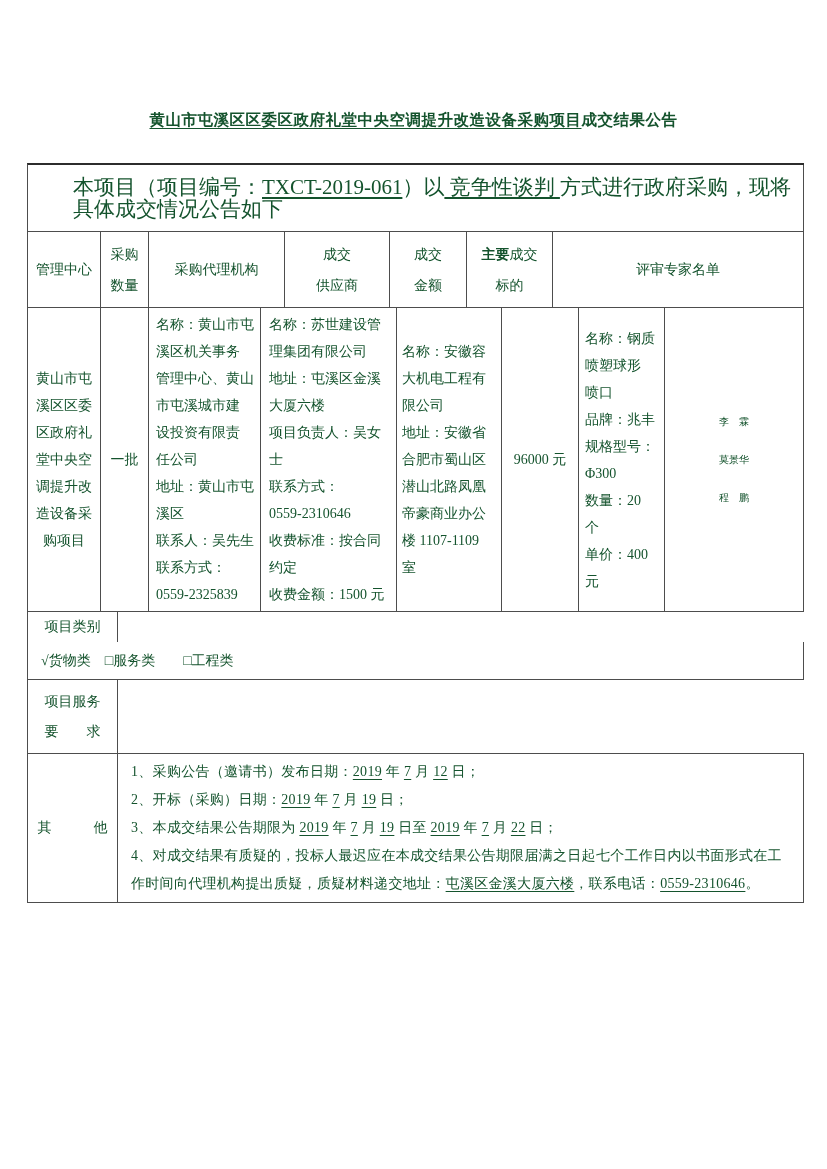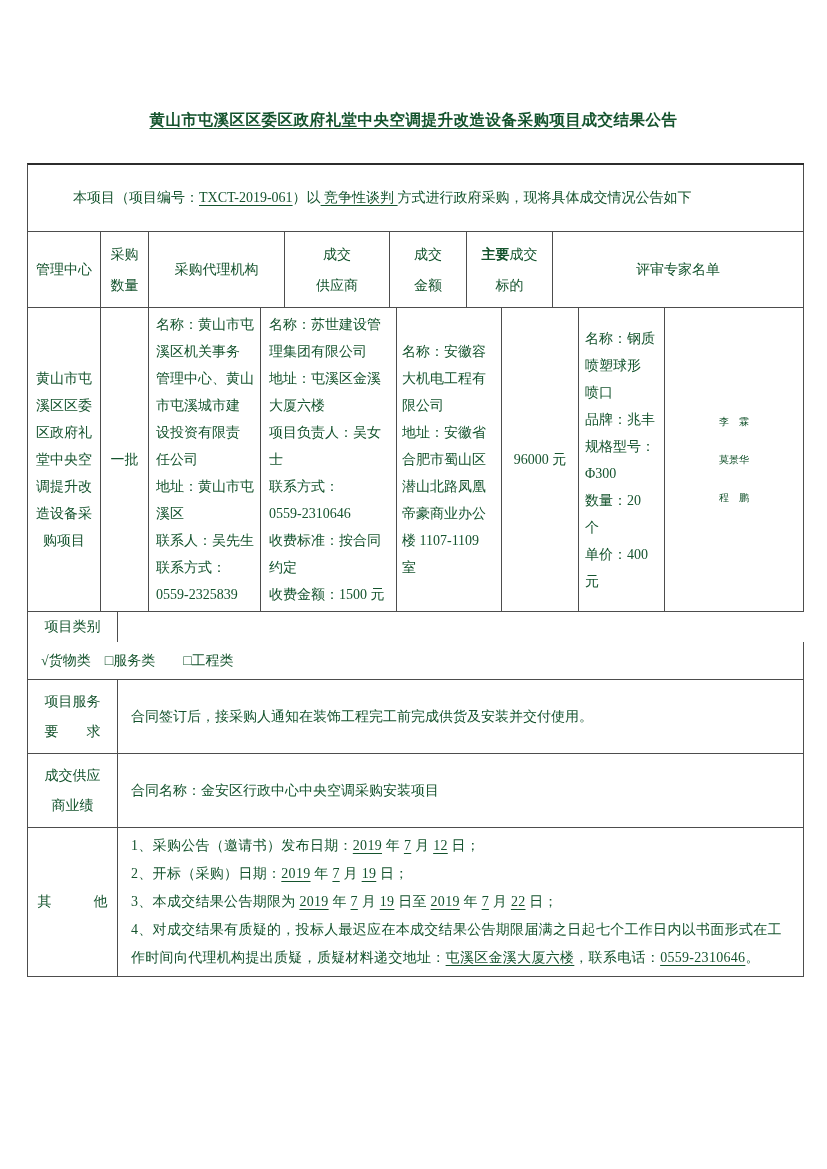--- a/index.html
+++ b/index.html
@@ -25,21 +25,21 @@
   .r-perf{height:73px;}
   .r-other{height:148px;}
   
   .c1{width:73px;}.c2{width:48px;}.c3{width:112px;}.c4{width:136px;}
   .c5{width:105px;}.c6{width:77px;}.c7{width:86px;}.c8{flex:1;}
   .lab{width:90px;}.val{flex:1;}
   
   .cen{justify-content:center;}
   .cen .ct{text-align:center;}
   .hc .ct{line-height:31px;text-align:center;}
-  .intro-cell{padding-left:45px;font-size:14px;}
+  .intro-cell{padding-left:45px;font-size:21px;}
   .intro-cell .ct{line-height:22px;white-space:normal;}
   .pl7 .ct{padding-left:7px;padding-right:3px;}
   .pl8 .ct{padding-left:8px;padding-right:3px;}
   .pl5 .ct{padding-left:5px;padding-right:2px;}
   .pl6 .ct{padding-left:6px;padding-right:2px;}
   .val .ct{padding-left:13px;padding-right:10px;line-height:30px;}
   .lab .ct{text-align:center;line-height:30px;}
   .other-val .ct{line-height:28px;letter-spacing:0.3px;}
   .oline{line-height:28px;}
   .experts .ct{font-size:10px;line-height:38px;}
@@ -166,34 +166,22 @@
       <div class="cell val">
           <div class="ct">√货物类　□服务类　　□工程类</div>
         </div>
     </div>
 
     <div class="row r-svc">
       <div class="cell lab">
           <div class="ct">项目服务
 要　　求</div>
         </div>
-      <div class="cell val">
-          <div class="ct">合同签订后，接采购人通知在装饰工程完工前完成供货及安装并交付使用。</div>
-        </div>
     </div>
 
-    <div class="row r-perf">
-      <div class="cell lab">
-          <div class="ct">成交供应
-商业绩</div>
-        </div>
-      <div class="cell val">
-          <div class="ct">合同名称：金安区行政中心中央空调采购安装项目</div>
-        </div>
-    </div>
 
     <div class="row r-other">
       <div class="cell lab">
           <div class="ct">其　　　他</div>
         </div>
       <div class="cell val other-val">
           <div class="ct"><div class="oline"><span>1、采购公告（邀请书）发布日期：</span><span class="u">2019</span><span> 年 </span><span class="u">7</span><span> 月 </span><span class="u">12</span><span> 日；</span></div><div class="oline"><span>2、开标（采购）日期：</span><span class="u">2019</span><span> 年 </span><span class="u">7</span><span> 月 </span><span class="u">19</span><span> 日；</span></div><div class="oline"><span>3、本成交结果公告期限为 </span><span class="u">2019</span><span> 年 </span><span class="u">7</span><span> 月 </span><span class="u">19</span><span> 日至 </span><span class="u">2019</span><span> 年 </span><span class="u">7</span><span> 月 </span><span class="u">22</span><span> 日；</span></div><div class="oline"><span>4、对成交结果有质疑的，投标人最迟应在本成交结果公告期限届满之日起七个工作日内以书面形式在工作时间向代理机构提出质疑，质疑材料递交地址：</span><span class="u">屯溪区金溪大厦六楼</span><span>，联系电话：</span><span class="u">0559-2310646</span><span>。</span></div></div>
         </div>
     </div>
 

